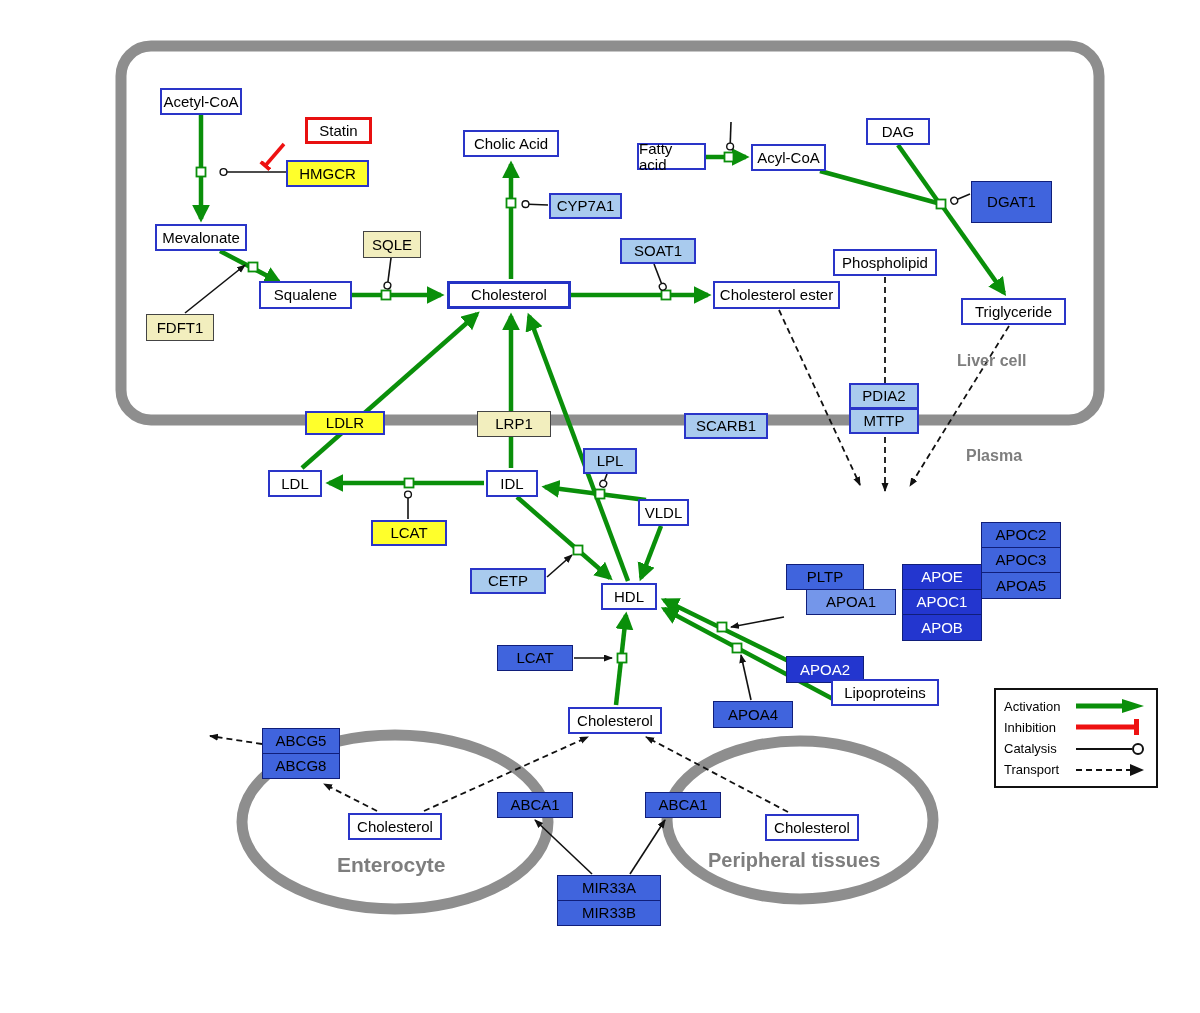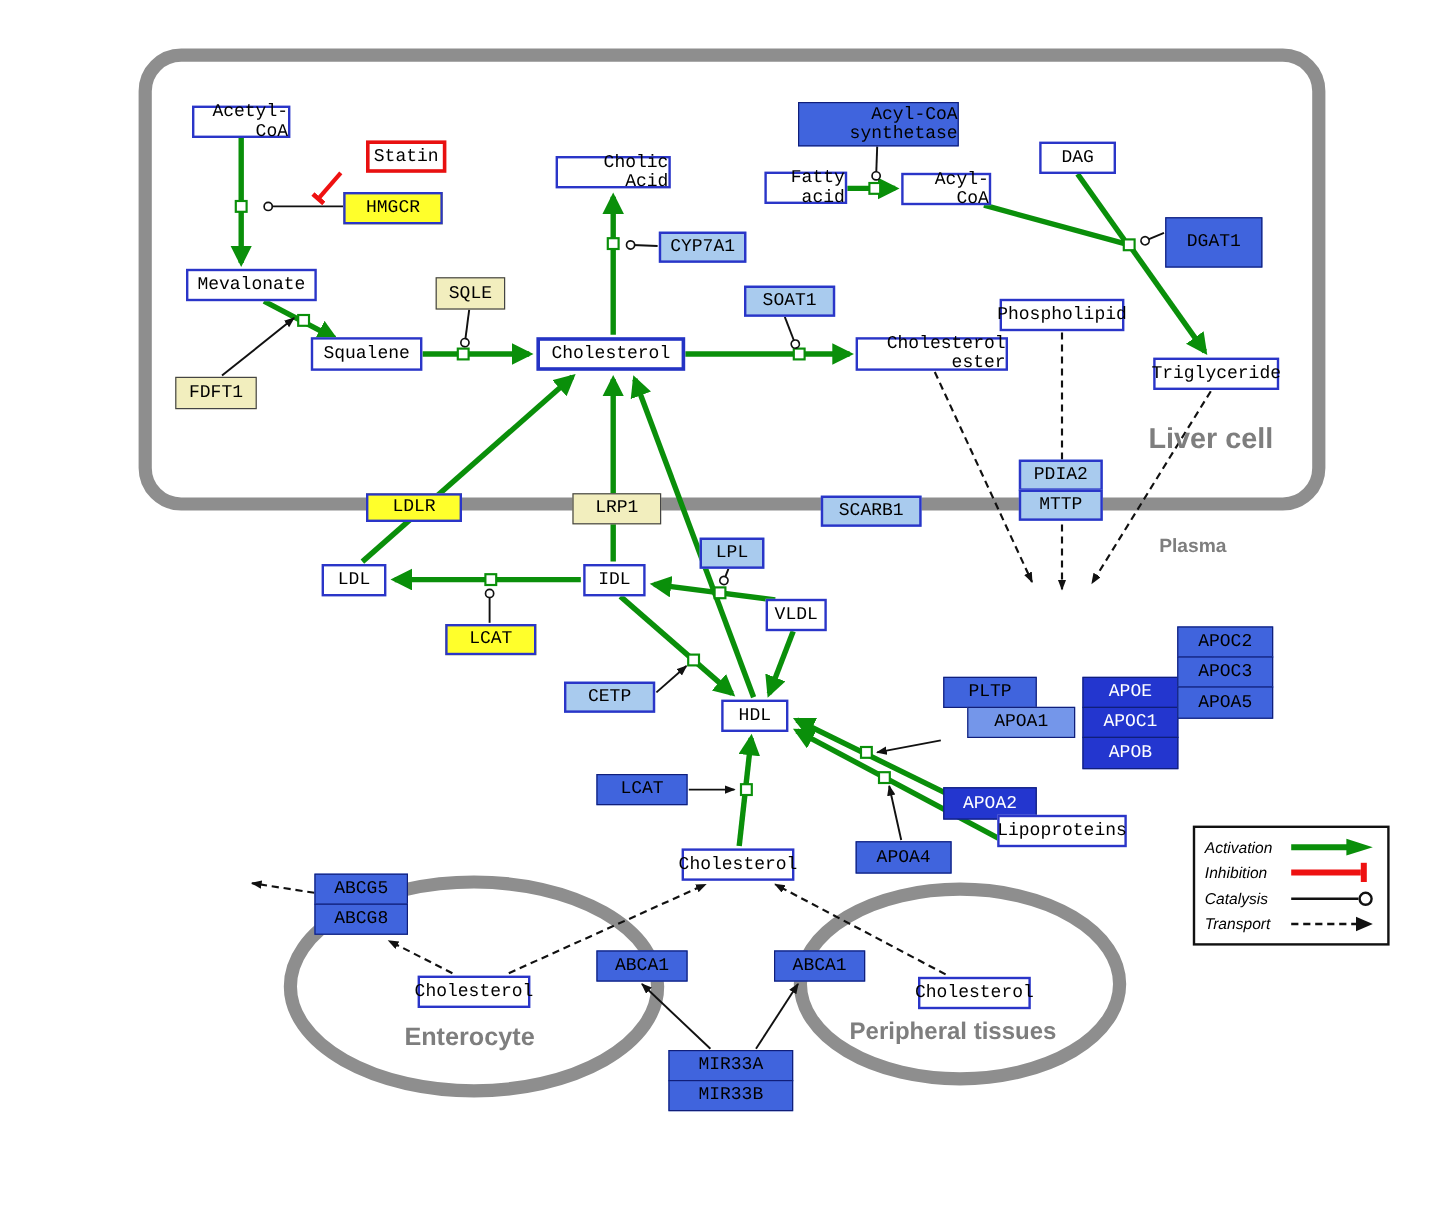--- a/index.html
+++ b/index.html
@@ -1,33 +1,33 @@
 <!DOCTYPE html>
 <html><head>
 <meta charset="utf-8">
 <style>
   * { margin: 0; padding: 0; box-sizing: border-box; }
   body { background: #ffffff; font-family: "Liberation Sans", sans-serif; }
   .canvas { position: relative; width: 1200px; height: 1013px; background: #fff; overflow: hidden; }
   .edges { position: absolute; left: 0; top: 0; }
   .box { position: absolute; display: flex; align-items: center; justify-content: center;
-         text-align: right; font-size: 15px; line-height: 1.06; color: #000; background: #fff; font-family: Liberation Mono, monospace; }
+         text-align: left; font-size: 15px; line-height: 1.06; color: #000; background: #fff; }
   .b-white { border: 2px solid #2a35c8; }
   .b-thick { border: 3px solid #2433c4; }
   .b-red   { border: 3px solid #e81010; margin-left: 48px; }
   .b-yellow{ background: #ffff2b; border: 2px solid #2a35c8; }
   .b-pale  { background: #f2eebe; border: 1px solid #444; }
   .b-light { background: #a9cbee; border: 2px solid #2a35c8; }
   .b-blue  { background: #4064dd; border: 1px solid #101e7a; }
   .b-blue2 { background: #7496ea; border: 1px solid #101e7a; }
   .b-dark  { background: #2336cf; border: 1px solid #101e7a; color: #fff; margin-top: 42px; }
   .zone { position: absolute; font-weight: bold; color: #7e7e7e; white-space: nowrap; }
   .legend { position: absolute; left: 994px; top: 688px; width: 164px; height: 100px;
             border: 2px solid #111; background: #fff; padding: 6px 8px;
-            display: flex; flex-direction: column; justify-content: space-between; font-style: italic; }
+            display: flex; flex-direction: column; justify-content: space-between; }
   .lrow { display: flex; align-items: center; justify-content: space-between; height: 20px; }
   .lrow span { font-size: 13px; color: #000; }
 </style>
 </head>
 <body>
 
 <div class="canvas">
 
   <svg class="edges" width="1200" height="1013">
     <defs>
@@ -116,30 +116,29 @@
       <path d="M377 811 L324 784" marker-end="url(#ab)"></path>
       <path d="M262 744 L210 736" marker-end="url(#ab)"></path>
       <path d="M424 811 L588 737" marker-end="url(#ab)"></path>
       <path d="M788 812 L646 737" marker-end="url(#ab)"></path>
     </g>
   </svg>
 
   <div class="box b-white" style="left:160px;top:88px;width:82px;height:27px">Acetyl-CoA</div>
   <div class="box b-red" style="left:257px;top:117px;width:67px;height:27px">Statin</div>
   <div class="box b-yellow" style="left:286px;top:160px;width:83px;height:27px">HMGCR</div>
-  <div class="box b-white" style="left:155px;top:224px;width:109px;height:27px">Mevalonate</div>
+  <div class="box b-white" style="left:155px;top:224px;width:92px;height:27px">Mevalonate</div>
   <div class="box b-pale" style="left:146px;top:314px;width:68px;height:27px">FDFT1</div>
   <div class="box b-white" style="left:259px;top:281px;width:93px;height:28px">Squalene</div>
   <div class="box b-pale" style="left:363px;top:231px;width:58px;height:27px">SQLE</div>
   <div class="box b-thick" style="left:447px;top:281px;width:124px;height:28px">Cholesterol</div>
   <div class="box b-white" style="left:463px;top:130px;width:96px;height:27px">Cholic Acid</div>
   <div class="box b-light" style="left:549px;top:193px;width:73px;height:26px">CYP7A1</div>
   <div class="box b-light" style="left:620px;top:238px;width:76px;height:26px">SOAT1</div>
   <div class="box b-white" style="left:713px;top:281px;width:127px;height:28px">Cholesterol ester</div>
-  <div class="box b-blue" style="left:665px;top:85px;width:134px;height:37px">Acyl-CoA synthetase</div>
   <div class="box b-white" style="left:637px;top:143px;width:69px;height:27px">Fatty acid</div>
   <div class="box b-white" style="left:751px;top:144px;width:75px;height:27px">Acyl-CoA</div>
   <div class="box b-white" style="left:866px;top:118px;width:64px;height:27px">DAG</div>
   <div class="box b-blue" style="left:971px;top:181px;width:81px;height:42px">DGAT1</div>
   <div class="box b-white" style="left:833px;top:249px;width:104px;height:27px">Phospholipid</div>
   <div class="box b-white" style="left:961px;top:298px;width:105px;height:27px">Triglyceride</div>
   <div class="box b-light" style="left:849px;top:383px;width:70px;height:26px">PDIA2</div>
   <div class="box b-light" style="left:849px;top:408px;width:70px;height:26px">MTTP</div>
 
   <div class="box b-yellow" style="left:305px;top:411px;width:80px;height:24px">LDLR</div>
@@ -169,21 +168,21 @@
 
   <div class="box b-blue" style="left:262px;top:728px;width:78px;height:26px">ABCG5</div>
   <div class="box b-blue" style="left:262px;top:753px;width:78px;height:26px">ABCG8</div>
   <div class="box b-white" style="left:348px;top:813px;width:94px;height:27px">Cholesterol</div>
   <div class="box b-blue" style="left:497px;top:792px;width:76px;height:26px">ABCA1</div>
   <div class="box b-blue" style="left:645px;top:792px;width:76px;height:26px">ABCA1</div>
   <div class="box b-white" style="left:765px;top:814px;width:94px;height:27px">Cholesterol</div>
   <div class="box b-blue" style="left:557px;top:875px;width:104px;height:26px">MIR33A</div>
   <div class="box b-blue" style="left:557px;top:900px;width:104px;height:26px">MIR33B</div>
 
-  <div class="zone" style="left:957px;top:352px;font-size:24px">Liver cell</div>
+  <div class="zone" style="left:957px;top:352px;font-size:16px">Liver cell</div>
   <div class="zone" style="left:966px;top:447px;font-size:16px">Plasma</div>
   <div class="zone" style="left:337px;top:853px;font-size:21px">Enterocyte</div>
   <div class="zone" style="left:708px;top:849px;font-size:20px">Peripheral tissues</div>
 
   <div class="legend">
     <div class="lrow">
       <span>Activation</span>
       <svg width="74" height="18">
         <line x1="2" y1="9" x2="50" y2="9" stroke="#0a8f0a" stroke-width="5"></line>
         <path d="M48 2 L70 9 L48 16 Z" fill="#0a8f0a"></path>

